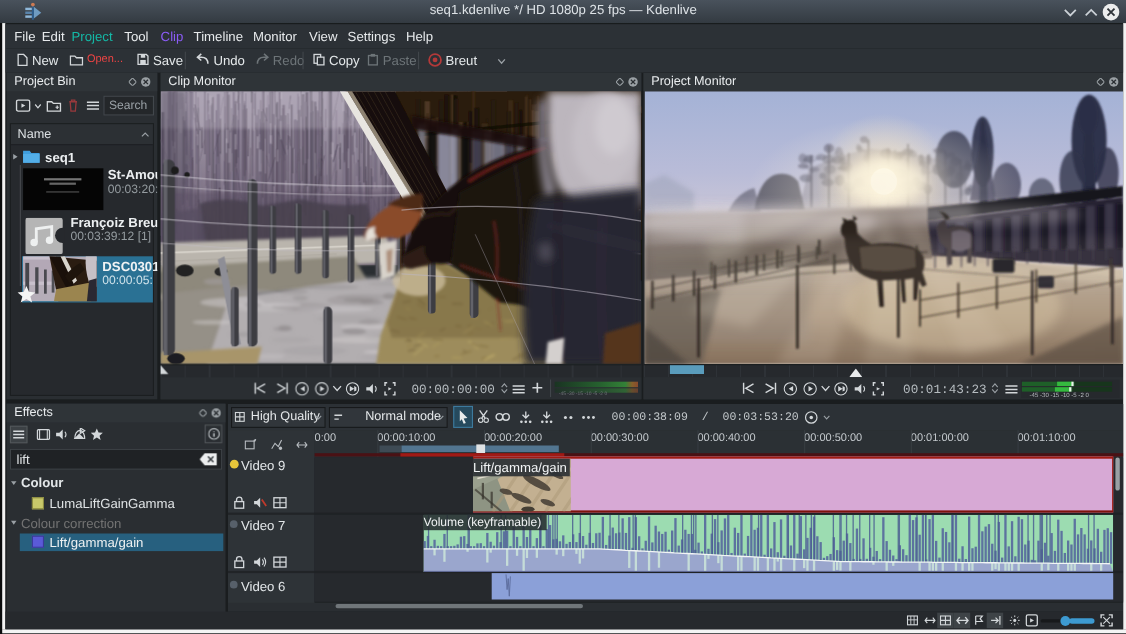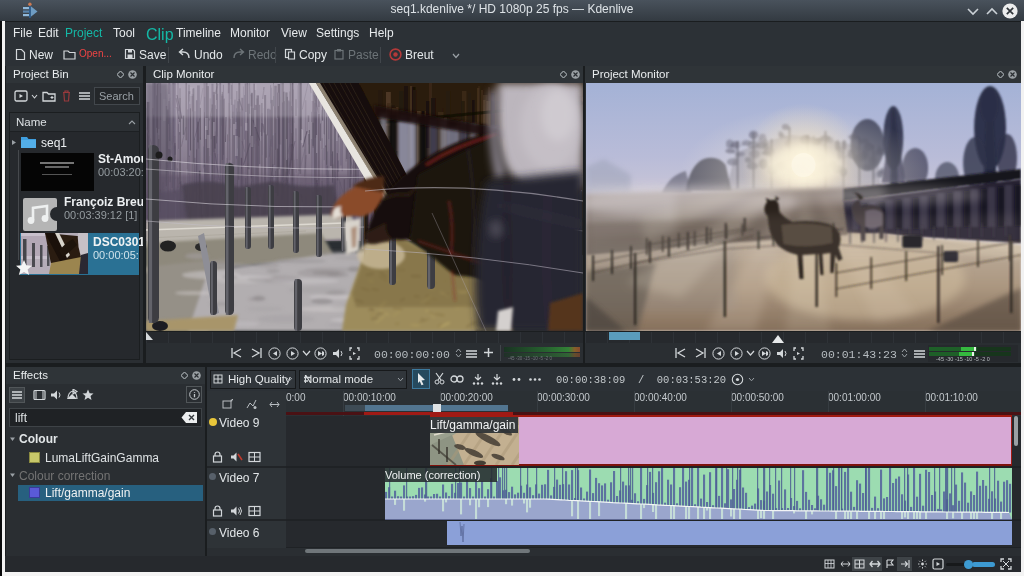--- a/index.html
+++ b/index.html
@@ -32,21 +32,21 @@
 <div class="abs" style="left:0;top:21px;width:2px;height:555px;background:#0a0b0c"></div>
 <div class="abs" style="left:2px;top:21px;width:3px;height:551px;background:#f2f2f2"></div>
 <div class="abs" style="left:1021px;top:21px;width:3px;height:551px;background:#f2f2f2"></div>
 <div class="abs" style="left:2px;top:572px;width:1022px;height:4px;background:#f4f4f4"></div>
 <div class="abs" style="left:5px;top:21px;width:1016px;height:551px;background:#1a1d1f"></div>
 <div class="abs" style="left:5px;top:22px;width:1016px;height:22px;background:#2c3136"></div>
 <div class="abs" style="left:13px;top:26px;color:#e7eaec;font-size:12px">File</div>
 <div class="abs" style="left:38px;top:26px;color:#e7eaec;font-size:12px">Edit</div>
 <div class="abs" style="left:65px;top:26px;color:#14b8a6;font-size:12px">Project</div>
 <div class="abs" style="left:113px;top:26px;color:#e7eaec;font-size:12px">Tool</div>
-<div class="abs" style="left:146px;top:26px;color:#14b8a6;font-size:16px">Clip</div>
+<div class="abs" style="left:146px;top:26px;color:#8b5cf6;font-size:12px">Clip</div>
 <div class="abs" style="left:176px;top:26px;color:#e7eaec;font-size:12px">Timeline</div>
 <div class="abs" style="left:230px;top:26px;color:#e7eaec;font-size:12px">Monitor</div>
 <div class="abs" style="left:281px;top:26px;color:#e7eaec;font-size:12px">View</div>
 <div class="abs" style="left:316px;top:26px;color:#e7eaec;font-size:12px">Settings</div>
 <div class="abs" style="left:369px;top:26px;color:#e7eaec;font-size:12px">Help</div>
 <div class="abs" style="left:5px;top:44px;width:1016px;height:22px;background:#2c3136"></div>
 <svg class="abs" style="left:15px;top:48px" width="11" height="13" viewBox="0 0 11 13">
       <path d="M1.5 1.5 H6.5 L9.5 4.5 V11.5 H1.5 Z" stroke="#d3d7da" stroke-width="1.2" fill="none"></path>
     </svg>
 <div class="abs" style="left:29px;top:48px;color:#e4e8ea;font-size:12px">New</div>
@@ -122,21 +122,21 @@
 <svg class="abs" style="left:128px;top:120px" width="8" height="5" viewBox="0 0 8 5">
       <path d="M1 4 L4 1 L7 4" stroke="#9aa0a5" stroke-width="1.1" fill="none"></path>
     </svg>
 <svg class="abs" style="left:11px;top:139px" width="6" height="7" viewBox="0 0 6 7">
       <path d="M1 1 L5 3.5 L1 6 Z" fill="#9aa0a5"></path>
     </svg>
 <svg class="abs" style="left:20px;top:135px" width="17" height="14" viewBox="0 0 17 14">
       <path d="M1 2 H7 L8.5 4 H16 V13 H1 Z" fill="#3f9ede"></path>
       <path d="M1 5 H16 V13 H1 Z" fill="#53aee8"></path>
     </svg>
-<div class="abs" style="left:41px;top:136px;color:#ecefF1;font-size:12px;font-weight:normal">seq1</div>
+<div class="abs" style="left:41px;top:136px;color:#ecefF1;font-size:12px;font-weight:bold">seq1</div>
 <div class="abs" style="left:18px;top:150px;width:1px;height:110px;background:#46494d"></div>
 <div class="abs" style="left:21px;top:153px;width:73px;height:38px;background:#050505"></div>
 <div class="abs" style="left:40px;top:162px;width:34px;height:2px;background:#8a8a8a;opacity:.85"></div>
 <div class="abs" style="left:45px;top:166px;width:24px;height:2px;background:#787878;opacity:.85"></div>
 <div class="abs" style="left:42px;top:174px;width:30px;height:1px;background:#5e5e5e;opacity:.9"></div>
 <div class="abs" style="left:98px;top:152px;width:45px;overflow:hidden;white-space:nowrap;color:#eceff1;font-size:12px;font-weight:bold">St-Amour</div>
 <div class="abs" style="left:98px;top:166px;width:45px;overflow:hidden;white-space:nowrap;color:#959ca0;font-size:11px">00:03:20:</div>
 <svg class="abs" style="left:23px;top:198px" width="36" height="33" viewBox="0 0 36 33">
 <rect x="0" y="0" width="34" height="33" rx="2" fill="#b5b5b5"></rect>
       <circle cx="34" cy="16" r="7" fill="#26292d"></circle>
@@ -1717,21 +1717,21 @@
 <div class="panel" style="left:207px;top:367px;width:814px;height:189px"></div>
 <div class="abs" style="left:207px;top:367px;width:814px;height:24px;background:#2c3136"></div>
 <div class="abs" style="left:210px;top:370px;width:86px;height:19px;background:#31363b;border:1px solid #17191b;color:#e5e8ea;font-size:11.5px;line-height:17px"><span style="margin-left:17px">High Quality</span></div>
 <svg class="abs" style="left:213px;top:374px" width="10" height="10" viewBox="0 0 10 10">
       <rect x="1" y="1" width="8" height="8" stroke="#d3d7da" fill="none"></rect>
       <path d="M1 5 H9 M5 1 V9" stroke="#d3d7da"></path>
     </svg>
 <svg class="abs" style="left:286px;top:377px" width="7" height="5" viewBox="0 0 7 5">
       <path d="M1 1 L3.5 3.8 L6 1" stroke="#9aa0a5" fill="none"></path>
     </svg>
-<div class="abs" style="left:299px;top:370px;width:108px;height:19px;background:#31363b;border:1px solid #17191b;color:#e5e8ea;font-size:11.5px;line-height:17px"><span style="margin-left:4px">Normal mode</span></div>
+<div class="abs" style="left:299px;top:370px;width:108px;height:19px;background:#31363b;border:1px solid #17191b;color:#e5e8ea;font-size:11.5px;line-height:17px"><span style="margin-left:32px">Normal mode</span></div>
 <svg class="abs" style="left:303px;top:376px" width="9" height="7" viewBox="0 0 9 7">
       <path d="M1 1.5 H8 M1 5 H5" stroke="#d3d7da" stroke-width="1.3"></path>
     </svg>
 <svg class="abs" style="left:397px;top:377px" width="7" height="5" viewBox="0 0 7 5">
       <path d="M1 1 L3.5 3.8 L6 1" stroke="#9aa0a5" fill="none"></path>
     </svg>
 <div class="abs" style="left:412px;top:369px;width:18px;height:20px;background:#264a5e;border:1px solid #3d7a9e"></div>
 <svg class="abs" style="left:416px;top:372px" width="11" height="14" viewBox="0 0 11 14">
       <path d="M2 1 L9 8 L5.5 8.5 L7.5 12.5 L5.5 13.3 L3.8 9.2 L2 11 Z" fill="#e8ebec"></path>
     </svg>
@@ -2201,21 +2201,21 @@
       <rect x="372" y="0" width="1.2" height="42.1" fill="#4c5f92" opacity="0.85"></rect>
       <rect x="405" y="0" width="1.2" height="42.7" fill="#4c5f92" opacity="0.85"></rect>
       <rect x="432" y="0" width="1.2" height="42.9" fill="#4c5f92" opacity="0.85"></rect>
       <rect x="456" y="0" width="1.2" height="43.1" fill="#4c5f92" opacity="0.85"></rect>
       <rect x="40" y="0" width="1.2" height="31.0" fill="#4c5f92" opacity="0.85"></rect>
       <rect x="304" y="0" width="1.2" height="38.5" fill="#4c5f92" opacity="0.85"></rect>
       <rect x="522" y="0" width="1.2" height="43.6" fill="#4c5f92" opacity="0.85"></rect>
       <polyline points="0,31.0 4,31.0 8,31.0 12,31.0 16,31.0 20,31.0 24,31.0 28,31.0 32,31.0 36,31.0 40,31.0 44,31.0 48,31.0 52,31.0 56,31.0 60,31.0 64,31.0 68,31.0 72,31.0 76,31.0 80,31.0 84,31.0 88,31.0 92,31.0 96,31.0 100,31.0 104,31.0 108,31.0 112,31.0 116,31.0 120,31.0 124,31.0 128,31.0 132,31.0 136,31.0 140,31.0 144,31.0 148,31.0 152,31.0 156,31.0 160,31.0 164,31.2 168,31.4 172,31.6 176,31.8 180,32.0 184,32.3 188,32.5 192,32.7 196,32.9 200,33.1 204,33.3 208,33.5 212,33.7 216,33.9 220,34.1 224,34.3 228,34.6 232,34.8 236,35.0 240,35.2 244,35.4 248,35.6 252,35.8 256,36.0 260,36.2 264,36.4 268,36.6 272,36.9 276,37.1 280,37.3 284,37.5 288,37.7 292,37.9 296,38.1 300,38.3 304,38.5 308,38.7 312,38.9 316,39.2 320,39.4 324,39.6 328,39.8 332,40.0 336,40.2 340,40.4 344,40.6 348,40.8 352,41.0 356,41.2 360,41.5 364,41.7 368,41.9 372,42.1 376,42.3 380,42.5 384,42.5 388,42.6 392,42.6 396,42.6 400,42.7 404,42.7 408,42.7 412,42.8 416,42.8 420,42.8 424,42.9 428,42.9 432,42.9 436,43.0 440,43.0 444,43.0 448,43.1 452,43.1 456,43.1 460,43.1 464,43.2 468,43.2 472,43.2 476,43.3 480,43.3 484,43.3 488,43.4 492,43.4 496,43.4 500,43.5 504,43.5 508,43.5 512,43.6 516,43.6 520,43.6 524,43.7 528,43.7 532,43.7 536,43.8 540,43.8 544,43.8 548,43.9 552,43.9 556,43.9 560,44.0 564,44.0 568,44.0 572,44.1 576,44.1 580,44.1 584,44.2 588,44.2 592,44.2 596,44.2 600,44.3 604,44.3 608,44.3 612,44.4 616,44.4 620,44.4 624,44.5" stroke="#f2f4f6" stroke-width="1.2" fill="none"></polyline>
       <rect x="0" y="51" width="627" height="1" fill="#46507a" opacity="0.7"></rect>
     </svg>
-<div class="abs" style="left:385px;top:468px;width:112px;height:14px;background:rgba(38,43,47,.88);color:#f0f2f3;font-size:11px;line-height:14px;white-space:nowrap;overflow:hidden">Volume (correction)</div>
+<div class="abs" style="left:385px;top:468px;width:112px;height:14px;background:rgba(38,43,47,.88);color:#f0f2f3;font-size:11px;line-height:14px;white-space:nowrap;overflow:hidden">Volume (keyframable)</div>
 <div class="abs" style="left:447px;top:521px;width:565px;height:24px;background:#8ba0d8"></div>
 <svg class="abs" style="left:458px;top:522px" width="10" height="22" viewBox="0 0 10 22">
       <path d="M2 0 L3 14 L4 4 L5 20 L6 2" stroke="#5a6a9a" stroke-width="0.8" fill="none"></path>
     </svg>
 <div class="abs" style="left:1014px;top:416px;width:4px;height:30px;background:#9aa0a4;border-radius:2px"></div>
 <div class="abs" style="left:305px;top:549px;width:225px;height:4px;background:#70767a;border-radius:2px"></div>
 <div class="abs" style="left:5px;top:556px;width:1016px;height:16px;background:#26292d"></div>
 <div class="abs" style="left:852px;top:557px;width:15px;height:14px;background:#3e4347"></div>
 <div class="abs" style="left:867px;top:557px;width:15px;height:14px;background:#3e4347"></div>
 <div class="abs" style="left:897px;top:557px;width:15px;height:14px;background:#3e4347"></div>

